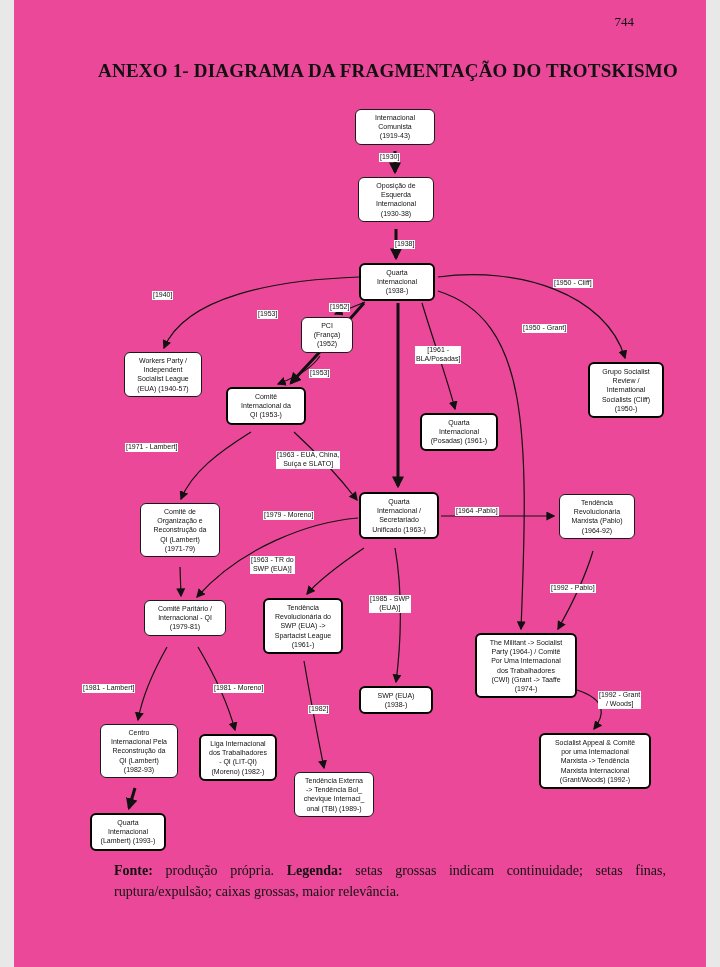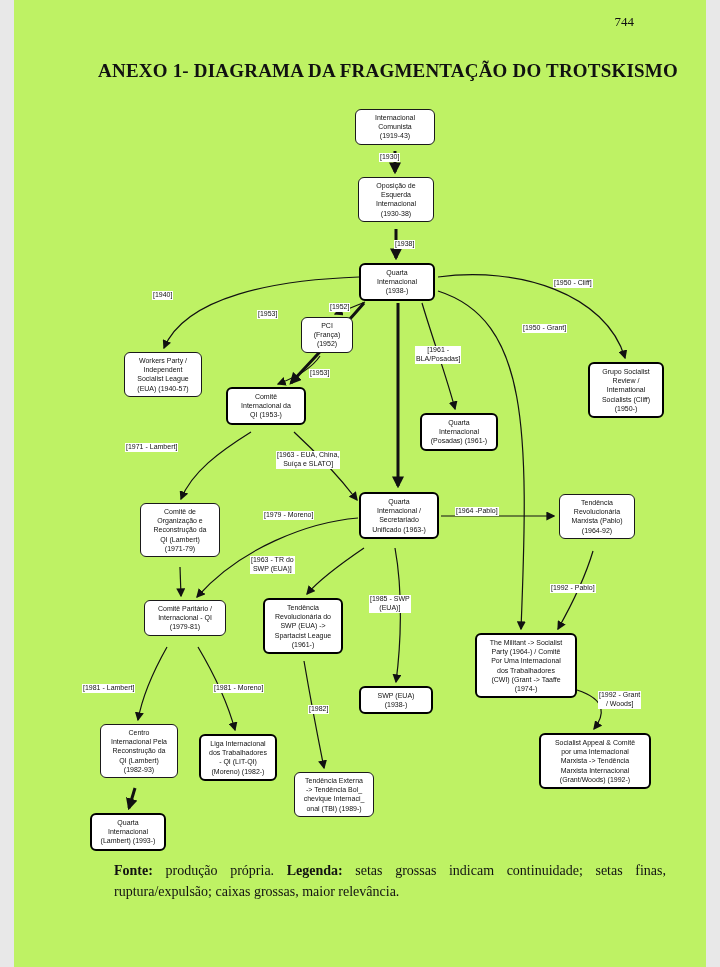--- a/index.html
+++ b/index.html
@@ -1,16 +1,16 @@
 <!DOCTYPE html>
 <html><head>
 <meta charset="utf-8">
 <style>
   html,body{margin:0;padding:0;background:#e8e8e8;}
-  .page{position:relative;width:692px;height:967px;background:#bef264;margin:0 auto;overflow:hidden;
+  .page{position:relative;width:692px;height:967px;background:#ec4899;margin:0 auto;overflow:hidden;
         font-family:"Liberation Serif",serif;color:#111;}
   .pageno{position:absolute;top:14px;right:72px;font-size:13px;}
   .title{position:absolute;top:60px;left:0;width:100%;text-align:center;
          font-weight:bold;font-size:19px;letter-spacing:.2px;padding-left:28px;}
   svg.edges{position:absolute;left:0;top:0;z-index:1;pointer-events:none;}
   .node{position:absolute;box-sizing:border-box;background:#fff;border:1px solid #1a1a1a;border-radius:6px;
         padding:3px 2px;font:7px/1.32 "Liberation Sans",sans-serif;text-align:center;
         white-space:pre-line;z-index:2;}
   .node.bold{border-width:2.5px;border-color:#000;}
   .elabel{position:absolute;background:#fff;padding:0 1px;z-index:3;

